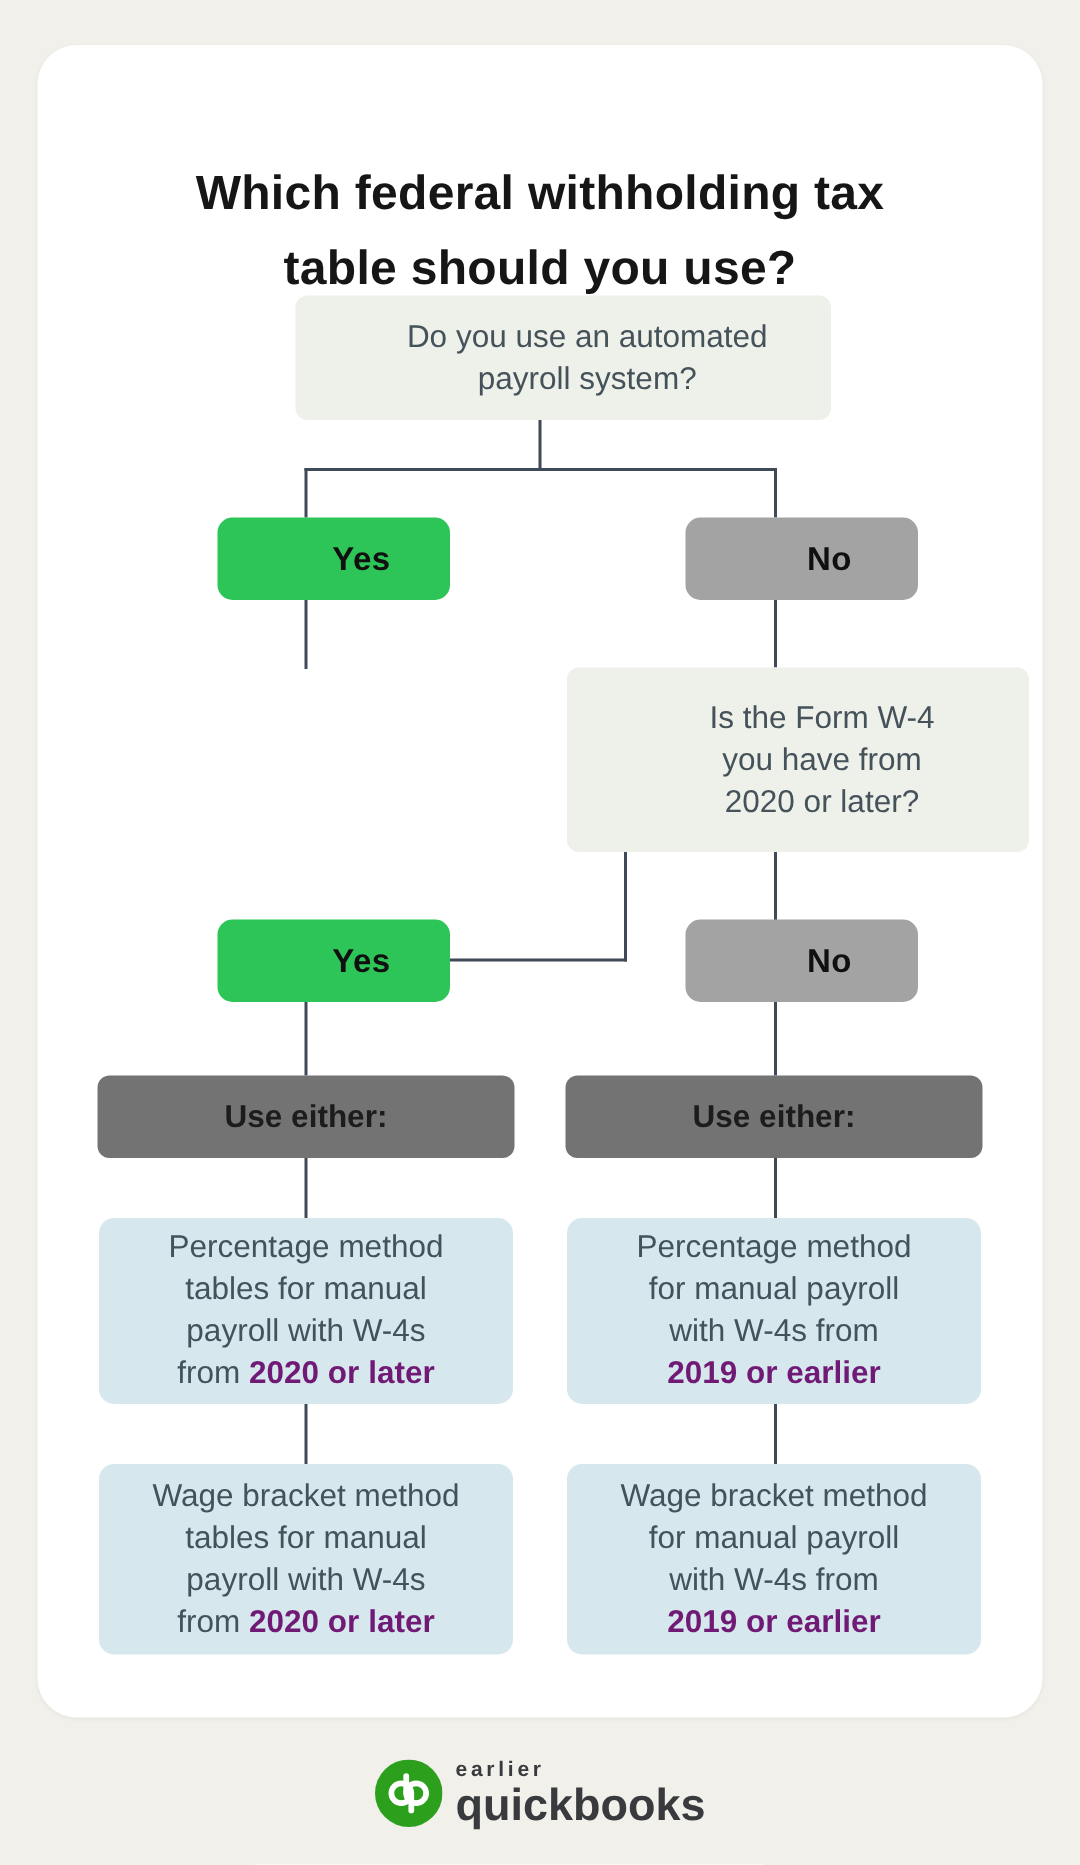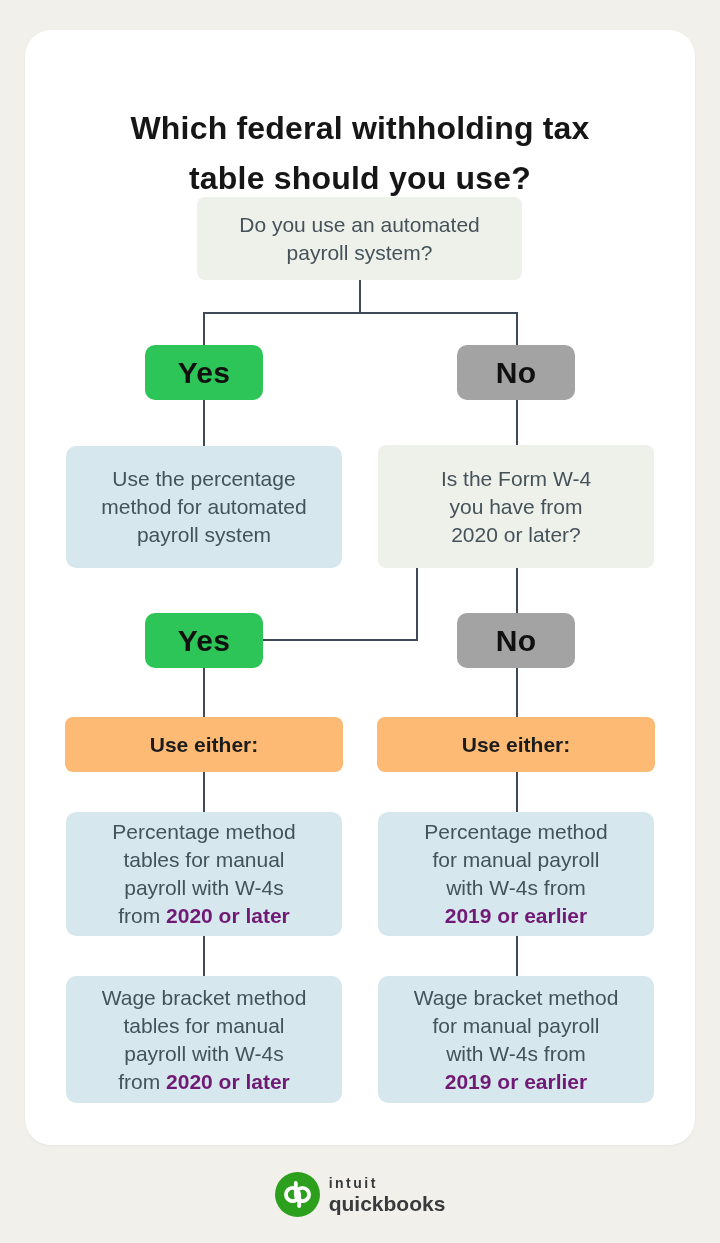--- a/index.html
+++ b/index.html
@@ -20,51 +20,52 @@
     text-align:center;
     font-size:32px;font-weight:bold;color:#161616;
     line-height:50px;letter-spacing:0.2px;
   }
   .node{
     position:absolute;display:flex;align-items:center;justify-content:center;
     text-align:center;z-index:2;
   }
   .q-box{
     background:#eef0ea;border-radius:8px;
-    color:#45525a;font-size:21px;line-height:28px;
+    color:#45525a;font-size:21px;line-height:28px;padding-left:32px;
   }
   .r-box{
     background:#d6e8ed;border-radius:10px;
     color:#43525b;font-size:21px;line-height:28px;
   }
   .r-box b,.q-box b{color:#701a75;font-weight:bold;}
   .pill{
     border-radius:10px;
-    font-size:30px;font-weight:bold;color:#101010;
+    font-size:22px;font-weight:bold;color:#101010;
     letter-spacing:0.3px;
+    padding-left:37px;
   }
   .pill.yes{background:#2ec558;}
   .pill.no{background:#a3a3a3;}
   .either{
-    background:#fdba74;border-radius:8px;
+    background:#737373;border-radius:8px;
     font-size:21px;font-weight:bold;color:#1c1c1c;
   }
   .line{position:absolute;background:#3e4a57;z-index:1;}
   .footer-logo{
     position:absolute;left:0;top:1172px;width:720px;
     display:flex;align-items:center;justify-content:center;gap:9px;
   }
   .qb-badge{width:45px;height:45px;flex:0 0 auto;}
   .brand{display:flex;flex-direction:column;justify-content:center;line-height:1;}
   .brand-top{
     font-size:14px;font-weight:bold;color:#393a3d;
     letter-spacing:2.5px;margin-bottom:3px;
   }
   .brand-bottom{
-    font-size:21px;font-weight:bold;color:#393a3d;letter-spacing:0px;
+    font-size:30px;font-weight:bold;color:#393a3d;letter-spacing:0px;
   }
 </style>
 </head>
 <body>
 
 <div class="stage">
 
   <div class="card"></div>
 
   <h1 class="title">Which federal withholding tax<br>table should you use?</h1>
@@ -90,23 +91,20 @@
     </div>
 
   <div class="node pill yes" style="left:145px;top:345px;width:118px;height:55px;">
       <span>Yes</span>
     </div>
 
   <div class="node pill no" style="left:457px;top:345px;width:118px;height:55px;">
       <span>No</span>
     </div>
 
-  <div class="node r-box" style="left:66px;top:446px;width:276px;height:122px;">
-      <span>Use the percentage<br>method for automated<br>payroll system</span>
-    </div>
 
   <div class="node q-box" style="left:378px;top:445px;width:276px;height:123px;">
       <span>Is the Form W-4<br>you have from<br>2020 or later?</span>
     </div>
 
   <div class="node pill yes" style="left:145px;top:613px;width:118px;height:55px;">
       <span>Yes</span>
     </div>
 
   <div class="node pill no" style="left:457px;top:613px;width:118px;height:55px;">
@@ -141,18 +139,18 @@
     <svg class="qb-badge" viewBox="0 0 40 40" aria-hidden="true">
       <circle cx="20" cy="20" r="20" fill="#2ca01c"></circle>
       <g stroke="#ffffff" stroke-width="3.4" fill="none" stroke-linecap="round">
         <circle cx="15.6" cy="20" r="5.9"></circle>
         <line x1="21.5" y1="20.2" x2="21.5" y2="30.2"></line>
         <circle cx="24.4" cy="20" r="5.9"></circle>
         <line x1="18.5" y1="9.8" x2="18.5" y2="19.8"></line>
       </g>
     </svg>
     <div class="brand">
-      <span class="brand-top">intuit</span>
+      <span class="brand-top">earlier</span>
       <span class="brand-bottom">quickbooks</span>
     </div>
   </div>
 
 </div>
 
 </body></html>

